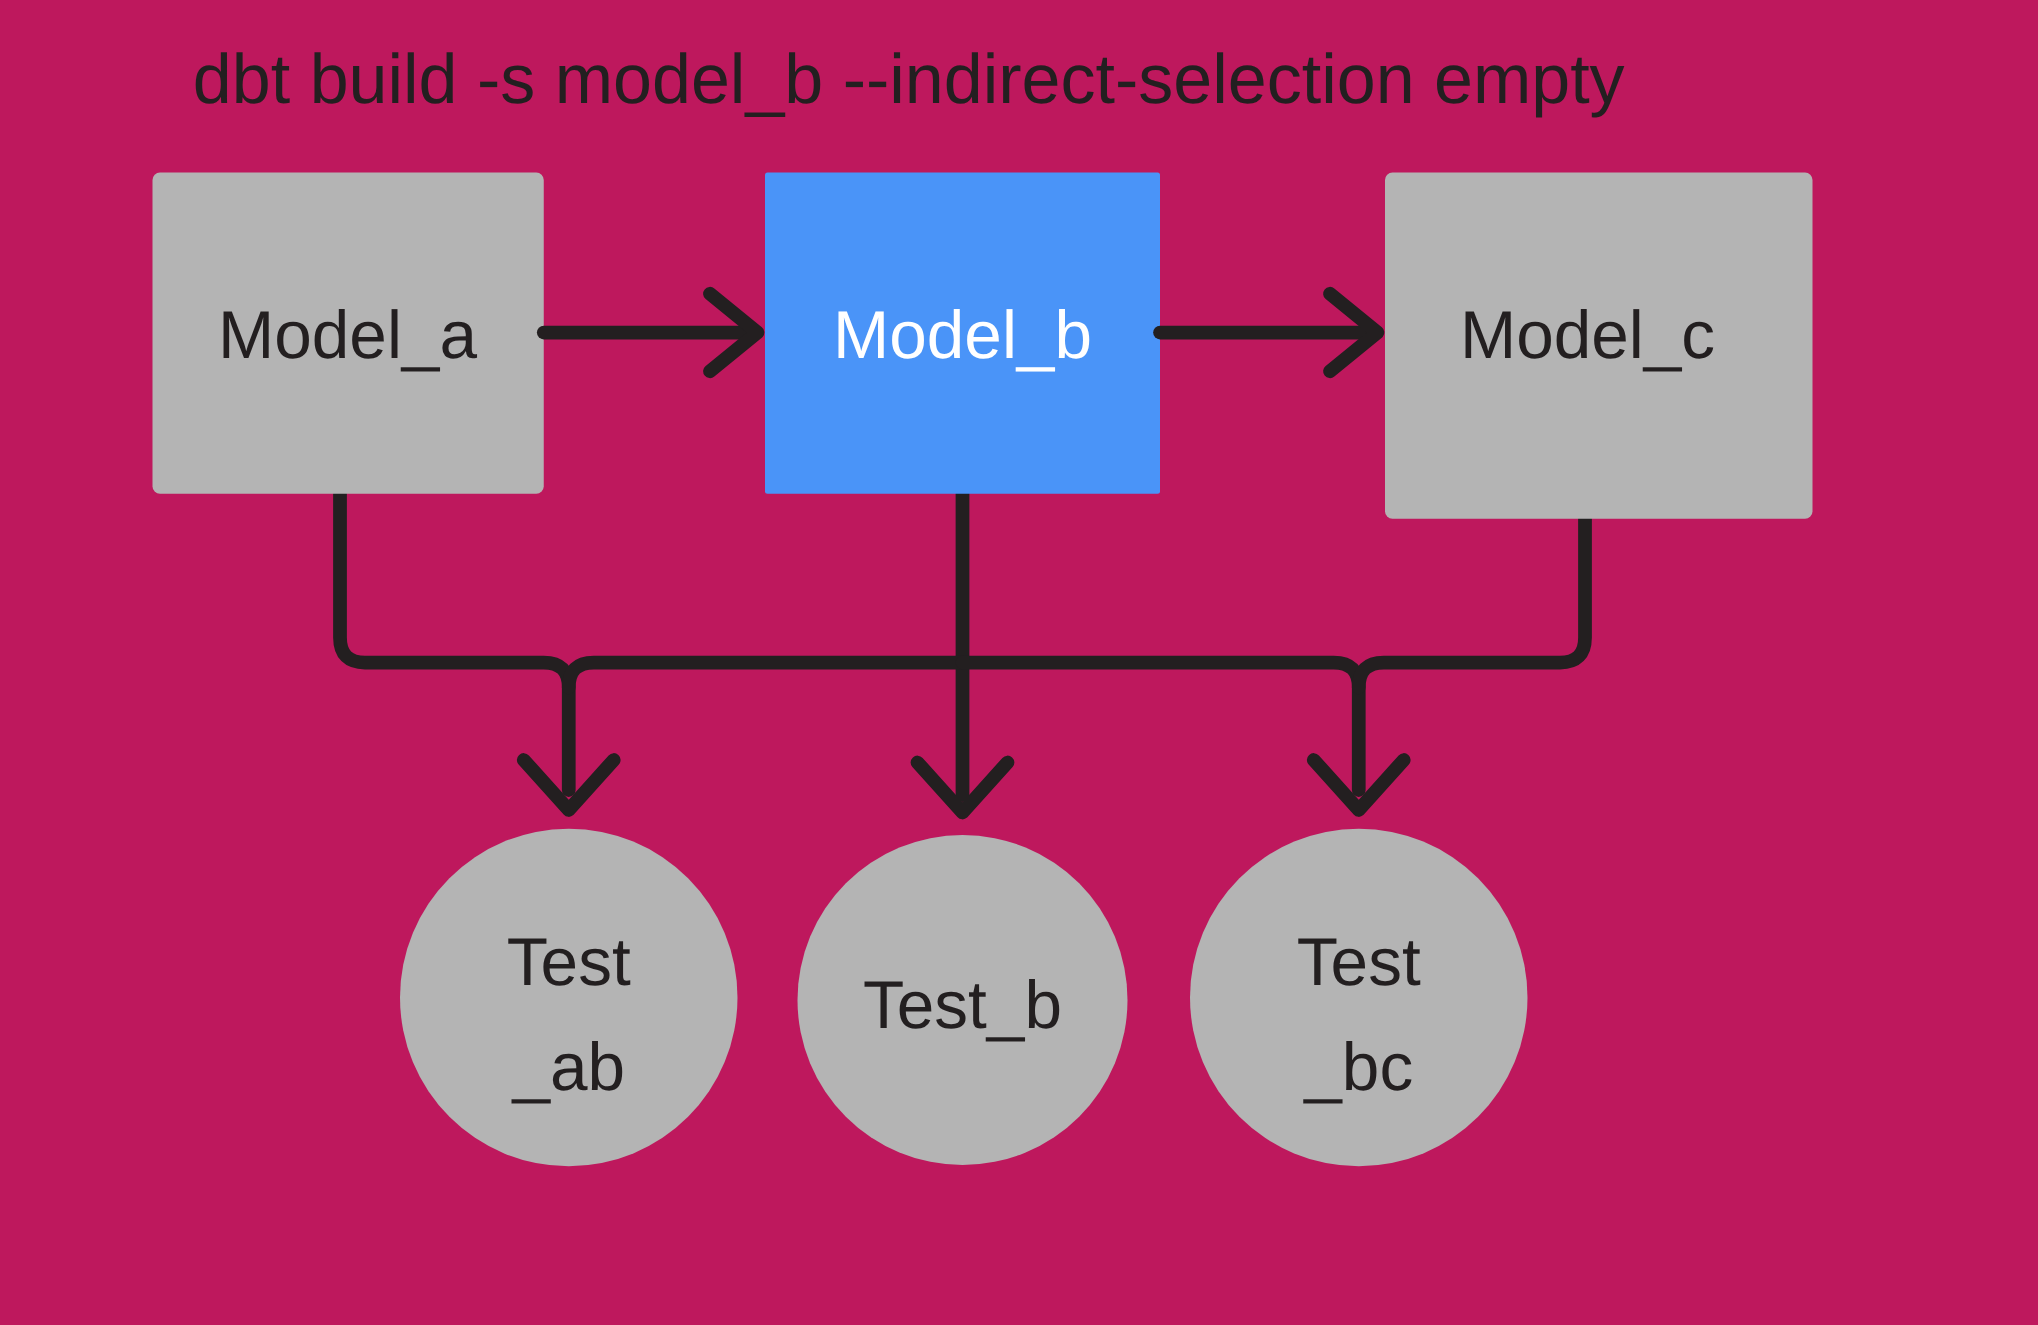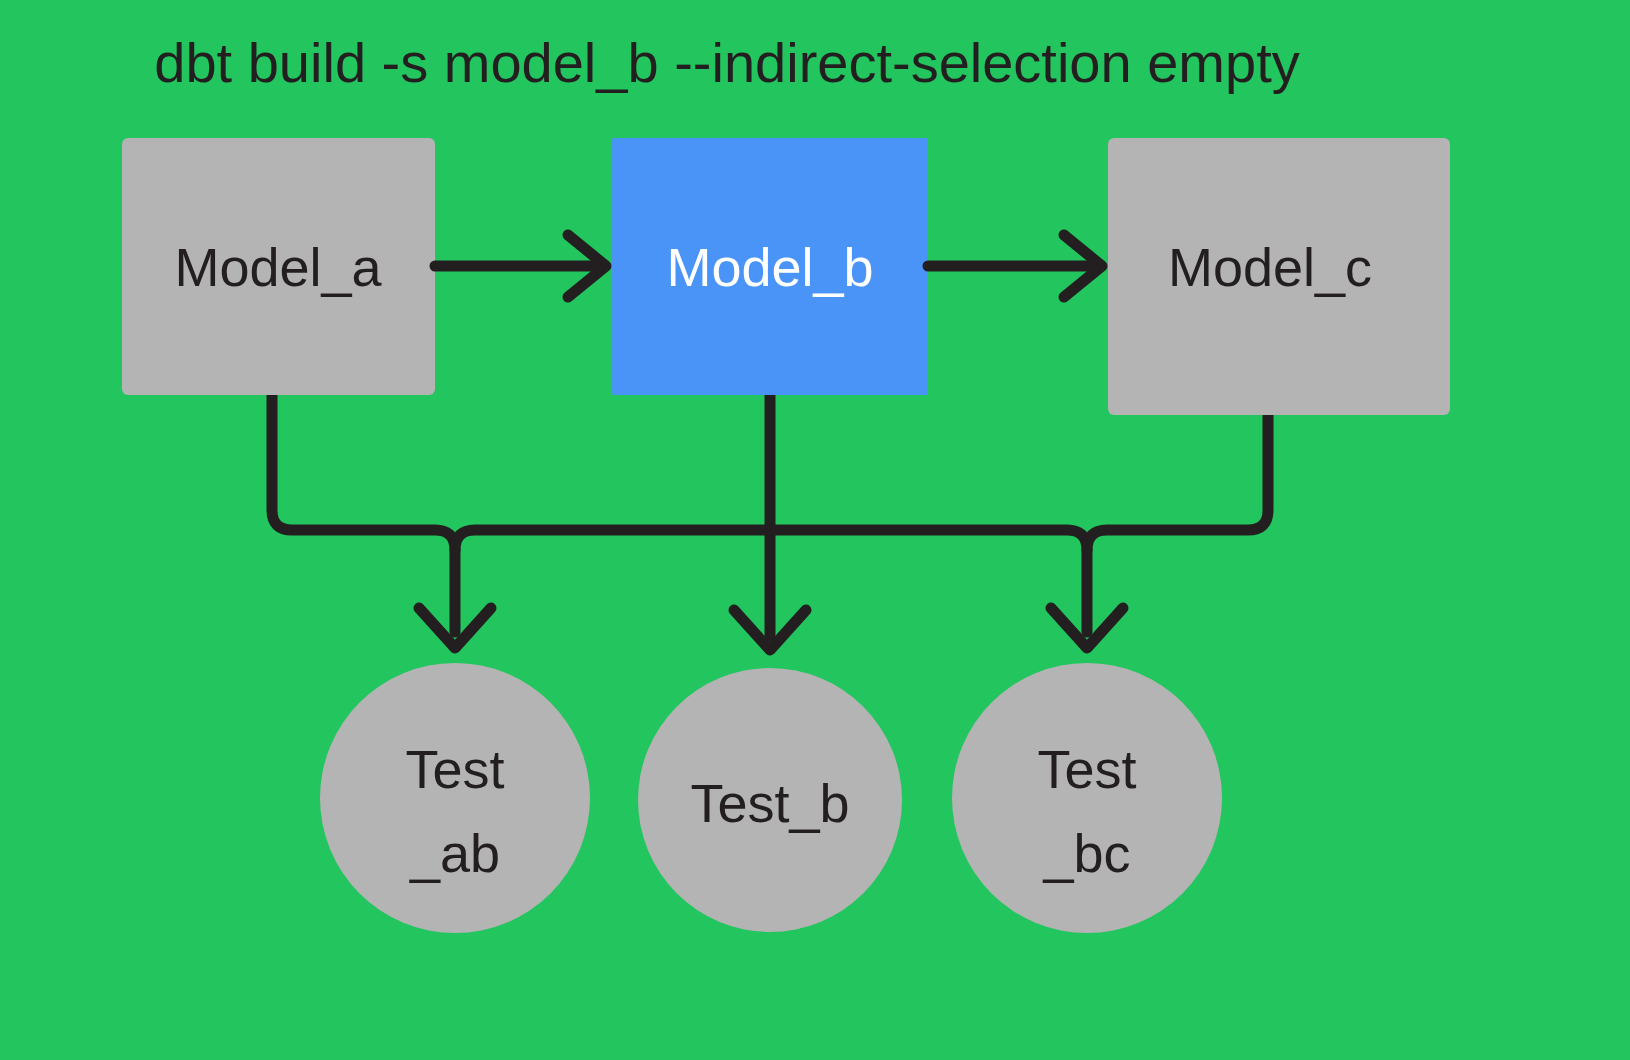--- a/index.html
+++ b/index.html
@@ -50,21 +50,21 @@
     fill: none;
     stroke: #231f20;
     stroke-width: 11;
     stroke-linecap: round;
     stroke-linejoin: round;
   }
 </style>
 </head>
 <body>
 
-<div id="stage" style="background: #22c55e;">
+<div id="stage" style="background: #be185d;">
 
   <svg id="diagram" viewBox="0 0 1630 1060" xmlns="http://www.w3.org/2000/svg">
 
     <text class="title-text" x="727" y="82" text-anchor="middle">dbt build -s model_b --indirect-selection empty</text>
 
     <path class="edge" d="M 272 395 L 272 510 Q 272 530 292 530 L 435 530 Q 455 530 455 550 L 455 632" stroke="#231f20"></path>
 
     <path class="edge" d="M 770 395 L 770 636" stroke="#231f20"></path>
 
     <path class="edge" d="M 770 530 L 475 530 Q 455 530 455 550" stroke="#231f20"></path>

